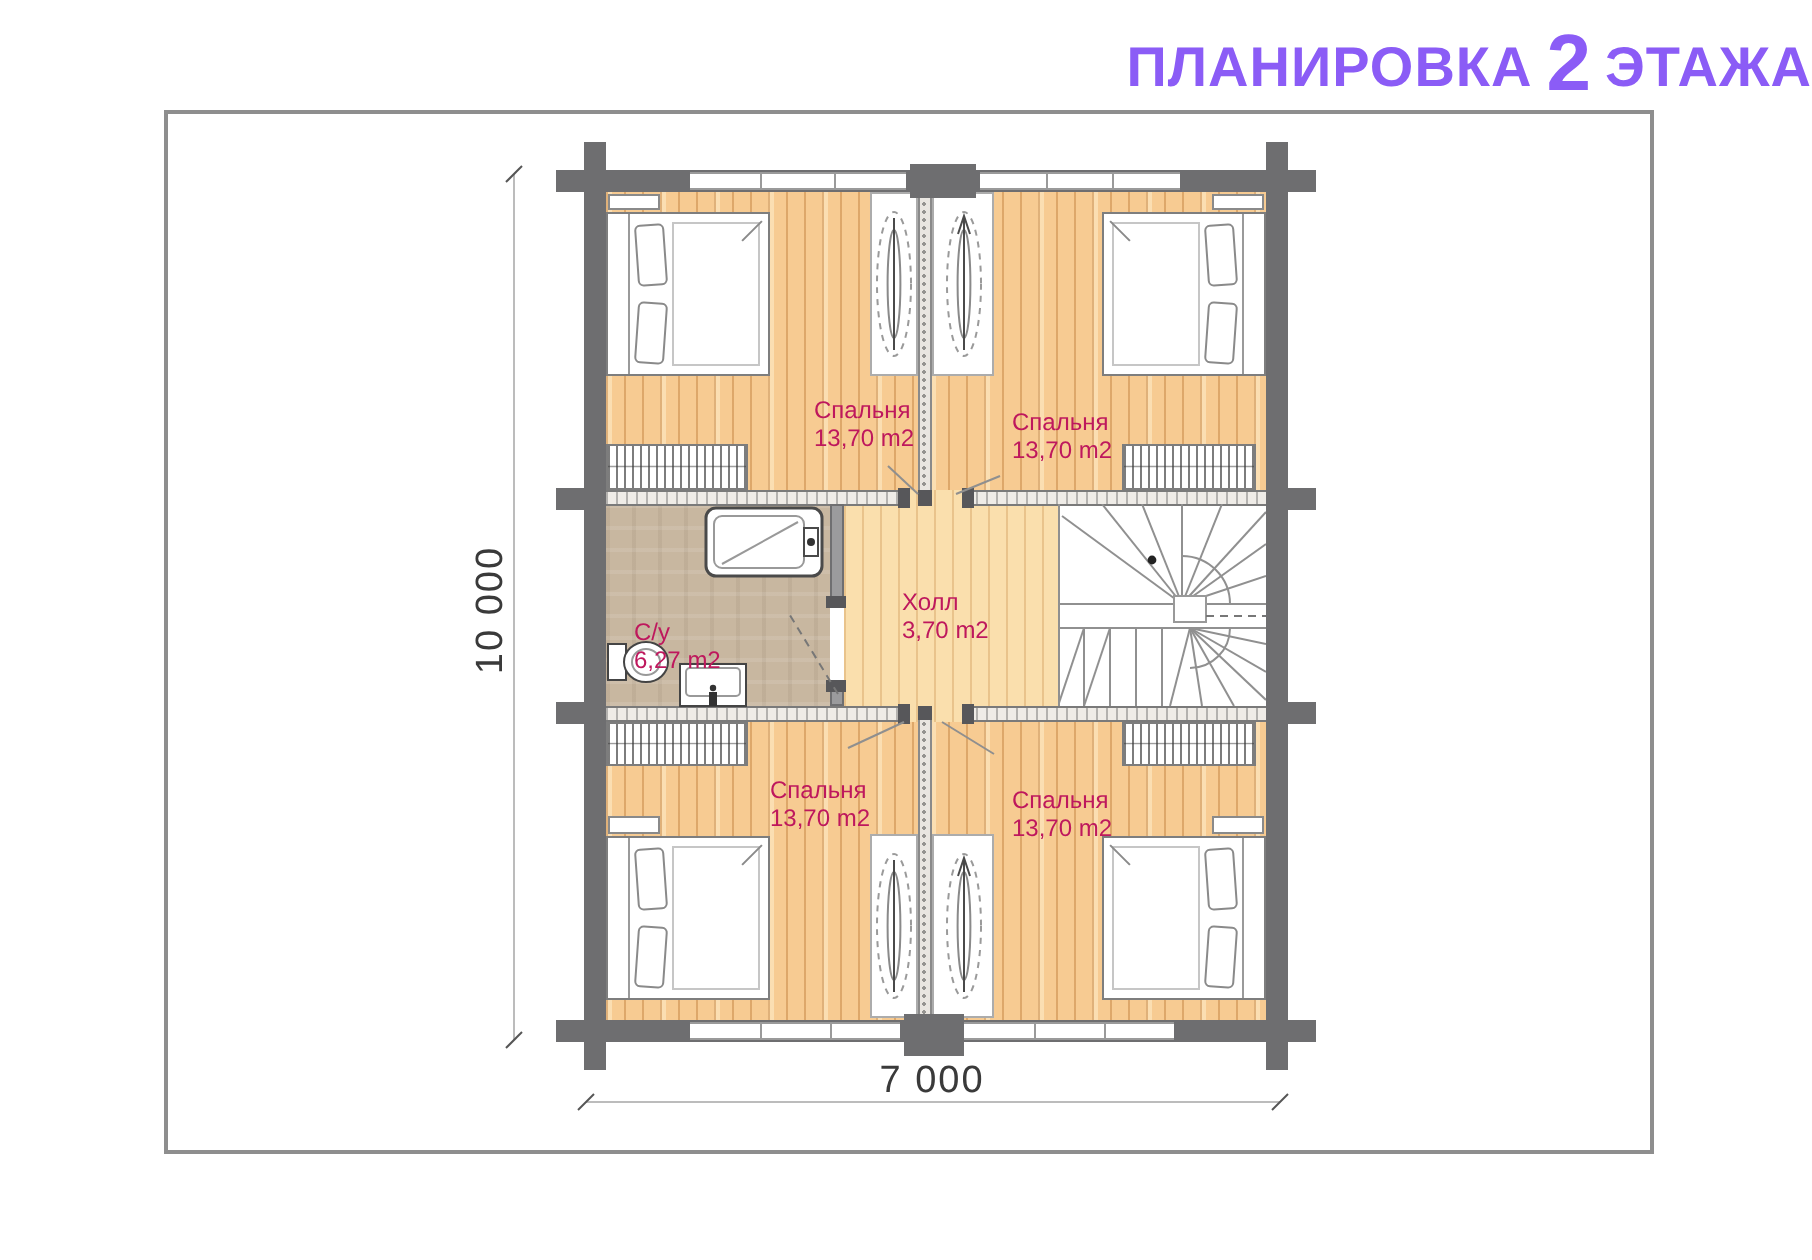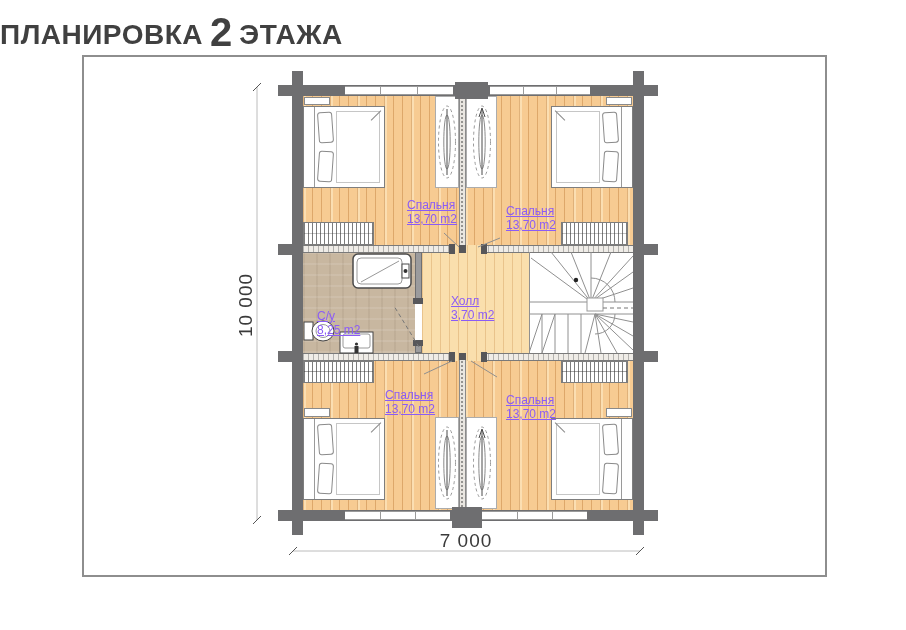--- a/index.html
+++ b/index.html
@@ -1,18 +1,18 @@
 <!DOCTYPE html>
 <html><head>
 <meta charset="utf-8">
 <style>
   * { margin:0; padding:0; box-sizing:border-box; }
   html,body { width:906px; height:630px; background:#fff; font-family:"Liberation Sans", sans-serif; position:relative; overflow:hidden; }
   .abs { position:absolute; }
-  #title { position:absolute; top:10px; left:0; width:906px; text-align:left; color:#404040; white-space:nowrap; }
+  #title { position:absolute; top:10px; left:0; width:906px; text-align:right; color:#8b5cf6; white-space:nowrap; }
   #title .t-txt { font-size:28px; font-weight:700; letter-spacing:.5px; }
   #title .t-num { font-size:40px; font-weight:700; margin:0 7px; vertical-align:-2px; }
   #panel { position:absolute; left:82px; top:55px; width:745px; height:522px; background:#fff; border:2px solid #8e8e8e; }
   .wall { position:absolute; background:#6e6e70; }
   .wood { position:absolute; background-color:#f7cb92;
      background-image:repeating-linear-gradient(90deg, rgba(196,132,66,.5) 0 1px, rgba(0,0,0,0) 1px 9px),
                       repeating-linear-gradient(90deg, rgba(255,238,204,.55) 0 3px, rgba(0,0,0,0) 3px 27px); }
   .wood-hall { position:absolute; background-color:#fadfad;
      background-image:repeating-linear-gradient(90deg, rgba(205,150,85,.38) 0 1px, rgba(0,0,0,0) 1px 9px); }
   .bath-floor { position:absolute; background-color:#c8b7a0;
@@ -37,21 +37,21 @@
   .head-left .bed-head { left:0; border-right:1px solid #9a9a9a; }
   .head-right .bed-head { right:0; border-left:1px solid #9a9a9a; }
   .pillow { position:absolute; width:15px; height:31px; border:1px solid #8a8a8a; border-radius:3px; background:#fff; }
   .head-left .pillow { left:14px; } .head-right .pillow { right:14px; }
   .pillow.p1 { top:5px; transform:rotate(-4deg); } .pillow.p2 { bottom:5px; transform:rotate(4deg); }
   .bed-inner { position:absolute; top:4px; bottom:4px; border:1px solid #c6c6c6; }
   .head-left .bed-inner { left:32px; right:4px; } .head-right .bed-inner { right:32px; left:4px; }
   .fold { position:absolute; width:14px; height:1px; background:#8a8a8a; top:8px; }
   .head-left .fold { right:1px; transform:rotate(-45deg); } .head-right .fold { left:1px; transform:rotate(45deg); }
   .stand { position:absolute; background:#fff; border:1px solid #8a8a8a; }
-  .room-label { position:absolute; color:#8b5cf6; white-space:nowrap;text-decoration:underline; }
+  .room-label { position:absolute; color:#be185d; white-space:nowrap; }
   .rl-name { font-size:12px; line-height:14px; }
   .rl-area { font-size:12px; line-height:15px; }
   .dim-text { position:absolute; width:80px; text-align:center; font-size:19px; color:#3a3a3a; letter-spacing:1px; }
   svg { display:block; }
 </style>
 </head>
 <body>
 
 <div id="title">
   <span class="t-txt">ПЛАНИРОВКА</span><span class="t-num">2</span><span class="t-txt">ЭТАЖА</span>
@@ -278,21 +278,21 @@
 <div class="room-label" style="left:407px; top:198px;">
   <div class="rl-name">Спальня</div>
   <div class="rl-area">13,70 m2</div>
   </div>
 <div class="room-label" style="left:506px; top:204px;">
   <div class="rl-name">Спальня</div>
   <div class="rl-area">13,70 m2</div>
   </div>
 <div class="room-label" style="left:317px; top:309px;">
   <div class="rl-name">С/у</div>
-  <div class="rl-area">8,25 m2</div>
+  <div class="rl-area">6,27 m2</div>
   </div>
 <div class="room-label" style="left:451px; top:294px;">
   <div class="rl-name">Холл</div>
   <div class="rl-area">3,70 m2</div>
   </div>
 <div class="room-label" style="left:385px; top:388px;">
   <div class="rl-name">Спальня</div>
   <div class="rl-area">13,70 m2</div>
   </div>
 <div class="room-label" style="left:506px; top:393px;">

